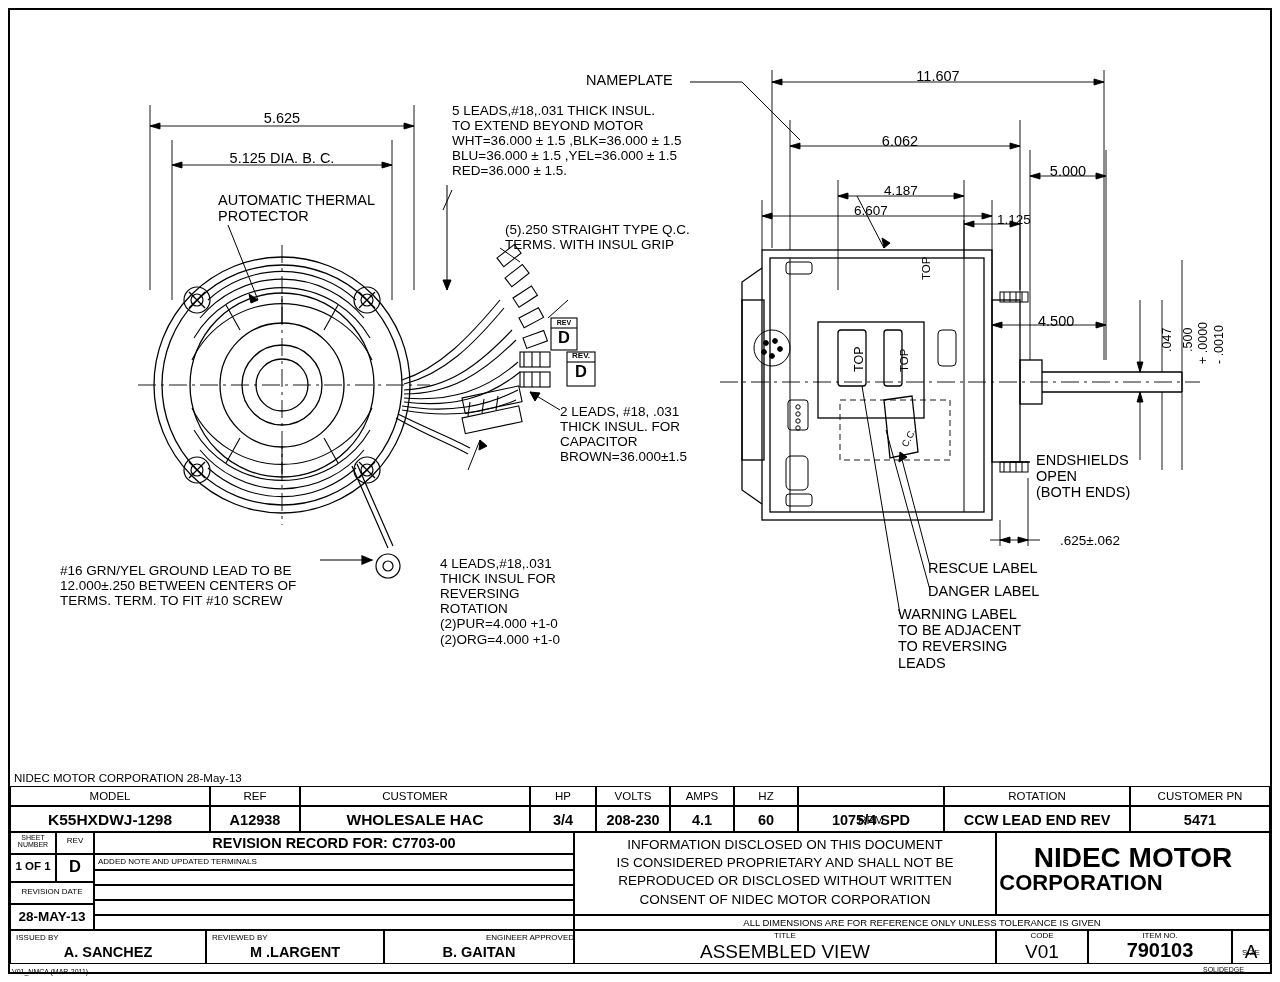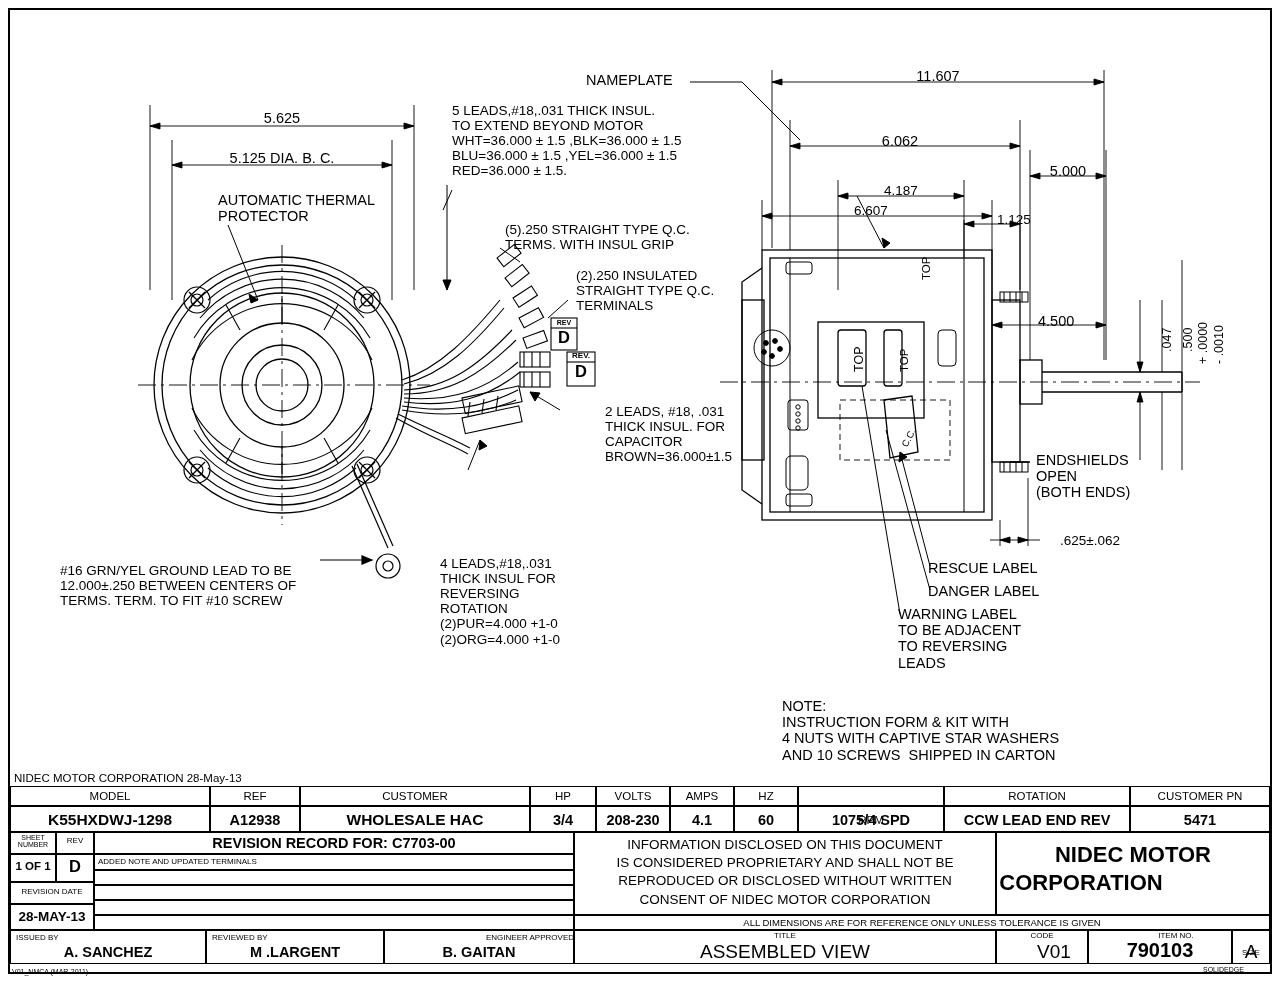--- a/index.html
+++ b/index.html
@@ -305,28 +305,25 @@
   <div class="txt t14 ctr" style="left:196px;top:150px;width:172px;">5.125 DIA. B. C.</div>
   <div class="txt t14" style="left:218px;top:192px;">AUTOMATIC THERMAL
 PROTECTOR</div>
   <div class="txt t13" style="left:452px;top:103px;">5 LEADS,#18,.031 THICK INSUL.
 TO EXTEND BEYOND MOTOR
 WHT=36.000 ± 1.5 ,BLK=36.000 ± 1.5
 BLU=36.000 ± 1.5 ,YEL=36.000 ± 1.5
 RED=36.000 ± 1.5.</div>
   <div class="txt t13" style="left:505px;top:222px;">(5).250 STRAIGHT TYPE Q.C.
 TERMS. WITH INSUL GRIP</div>
-  <div class="txt t13" style="left:576px;top:268px;">(2).250 INSULATED
-STRAIGHT TYPE Q.C.
-TERMINALS</div>
   <div class="txt t7 ctr b" style="left:551px;top:319px;width:26px;">REV</div>
   <div class="txt t16 ctr b" style="left:551px;top:328px;width:26px;">D</div>
   <div class="txt t8 ctr b" style="left:567px;top:352px;width:28px;">REV.</div>
   <div class="txt t16 ctr b" style="left:567px;top:362px;width:28px;">D</div>
-  <div class="txt t13" style="left:560px;top:404px;margin-left:45px;">2 LEADS, #18, .031
+  <div class="txt t13" style="left:560px;top:404px;">2 LEADS, #18, .031
 THICK INSUL. FOR
 CAPACITOR
 BROWN=36.000±1.5</div>
   <div class="txt t13" style="left:60px;top:563px;">#16 GRN/YEL GROUND LEAD TO BE
 12.000±.250 BETWEEN CENTERS OF
 TERMS. TERM. TO FIT #10 SCREW</div>
   <div class="txt t13" style="left:440px;top:556px;">4 LEADS,#18,.031
 THICK INSUL FOR
 REVERSING
 ROTATION
@@ -356,24 +353,20 @@
 
   <div class="txt t14" style="left:1036px;top:452px;">ENDSHIELDS
 OPEN
 (BOTH ENDS)</div>
   <div class="txt t14" style="left:928px;top:560px;">RESCUE LABEL</div>
   <div class="txt t14" style="left:928px;top:583px;">DANGER LABEL</div>
   <div class="txt t14" style="left:898px;top:606px;">WARNING LABEL
 TO BE ADJACENT
 TO REVERSING
 LEADS</div>
-  <div class="txt t14" style="left:782px;top:698px;">NOTE:
-INSTRUCTION FORM &amp; KIT WITH
-4 NUTS WITH CAPTIVE STAR WASHERS
-AND 10 SCREWS  SHIPPED IN CARTON</div>
 
   <div class="tb">
 
     <div class="cellbox" style="left:0;top:0;width:200px;height:20px;"></div>
     <div class="celltxt t11" style="left:0;top:4px;width:200px;">MODEL</div>
 
     <div class="cellbox" style="left:200px;top:0;width:90px;height:20px;"></div>
     <div class="celltxt t11" style="left:200px;top:4px;width:90px;">REF</div>
 
     <div class="cellbox" style="left:290px;top:0;width:230px;height:20px;"></div>
@@ -472,36 +465,36 @@
     <div class="celltxt t8" style="left:380px;top:147px;width:184px;text-align:right;">ENGINEER APPROVED</div>
     <div class="celltxt t14 b" style="left:374px;top:158px;width:190px;">B. GAITAN</div>
 
     <div class="cellbox" style="left:564px;top:46px;width:422px;height:83px;"></div>
     <div class="celltxt t13" style="left:564px;top:50px;width:422px;line-height:1.35;">INFORMATION DISCLOSED ON THIS DOCUMENT
 IS CONSIDERED PROPRIETARY AND SHALL NOT BE
 REPRODUCED OR DISCLOSED WITHOUT WRITTEN
 CONSENT OF NIDEC MOTOR CORPORATION</div>
 
     <div class="cellbox" style="left:986px;top:46px;width:274px;height:83px;"></div>
-    <div class="celltxt" style="left:986px;top:56px;width:274px;font-size:22px;font-weight:bold;">NIDEC MOTOR</div>
+    <div class="celltxt" style="left:986px;top:56px;width:274px;font-size:28px;font-weight:bold;">NIDEC MOTOR</div>
     <div class="celltxt" style="left:934px;top:84px;width:274px;font-size:22px;font-weight:bold;">CORPORATION</div>
 
     <div class="cellbox" style="left:564px;top:129px;width:696px;height:15px;"></div>
     <div class="celltxt t9" style="left:564px;top:131px;width:696px;">ALL DIMENSIONS ARE FOR REFERENCE ONLY UNLESS TOLERANCE IS GIVEN</div>
 
     <div class="cellbox" style="left:564px;top:144px;width:422px;height:34px;"></div>
     <div class="celltxt t8" style="left:564px;top:145px;width:422px;">TITLE</div>
     <div class="celltxt" style="left:564px;top:155px;width:422px;font-size:19px;">ASSEMBLED VIEW</div>
 
     <div class="cellbox" style="left:986px;top:144px;width:92px;height:34px;"></div>
     <div class="celltxt t8" style="left:986px;top:145px;width:92px;">CODE</div>
-    <div class="celltxt" style="left:986px;top:155px;width:92px;font-size:19px;margin-left:12px;">V01</div>
+    <div class="celltxt" style="left:986px;top:155px;width:92px;font-size:19px;">V01</div>
 
     <div class="cellbox" style="left:1078px;top:144px;width:144px;height:34px;"></div>
-    <div class="celltxt t8" style="left:1078px;top:145px;width:144px;padding-left:16px;">ITEM NO.</div>
+    <div class="celltxt t8" style="left:1078px;top:145px;width:144px;">ITEM NO.</div>
     <div class="celltxt b" style="left:1078px;top:153px;width:144px;font-size:20px;">790103</div>
 
     <div class="cellbox" style="left:1222px;top:144px;width:38px;height:34px;"></div>
     <div class="celltxt t8" style="left:1222px;top:145px;width:38px;margin-top:17px;">SIZE</div>
     <div class="celltxt" style="left:1222px;top:155px;width:38px;font-size:19px;">A</div>
   </div>
 
   <div class="txt t7" style="left:12px;top:968px;">V01_NMCA (MAR-2011)</div>
   <div class="txt t7" style="left:1203px;top:966px;">SOLIDEDGE</div>
 

